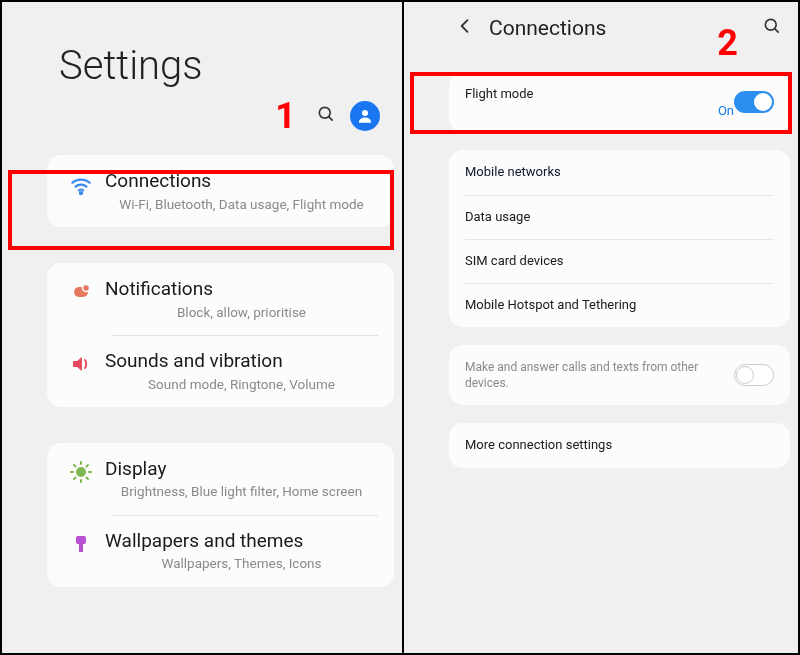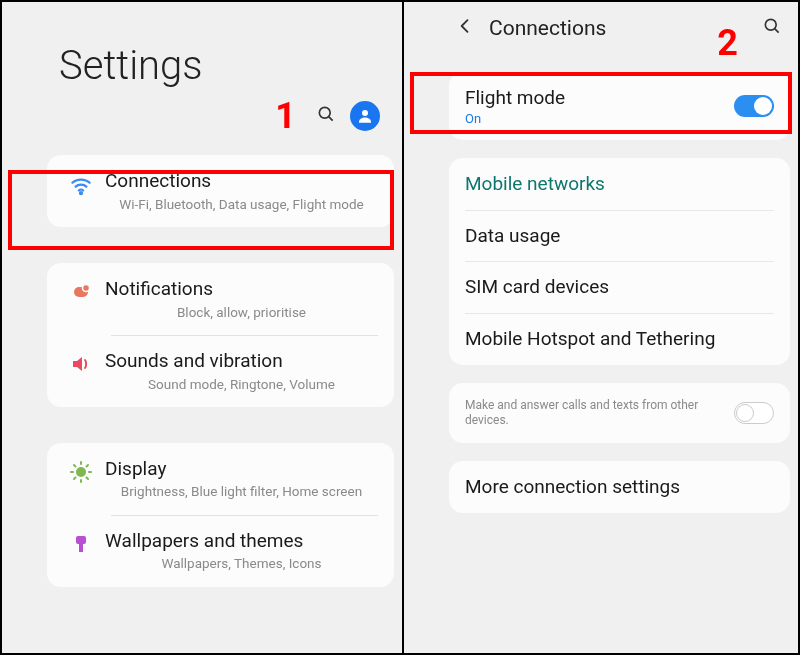--- a/index.html
+++ b/index.html
@@ -157,37 +157,38 @@
       content: "";
       position: absolute;
       top: 0;
       left: 16px;
       right: 16px;
       height: 1px;
       background: #e8e8e8;
     }
     .conn-row-body { flex: 1; min-width: 0; }
     .conn-label {
-      font-size: 19px;
+      font-size: 13px;
       color: #1a1a1a;
       font-weight: 400;
       line-height: 1.25;
     }
     .conn-status {
       font-size: 13px;
       color: #1a7ae5;
       margin-top: 1px;
+      text-align: right;
     }
     .conn-desc {
       font-size: 12px;
       color: #8a8a8a;
       line-height: 1.3;
       margin-top: 1px;
     }
-    .conn-disabled .conn-label { color: #0f766e; }
+    .conn-disabled .conn-label { color: #0f172a; }
     .toggle {
       width: 40px;
       height: 22px;
       border-radius: 11px;
       position: relative;
       flex-shrink: 0;
     }
     .toggle-on { background: #2a8ff0; }
     .toggle-on::after {
       content: "";

